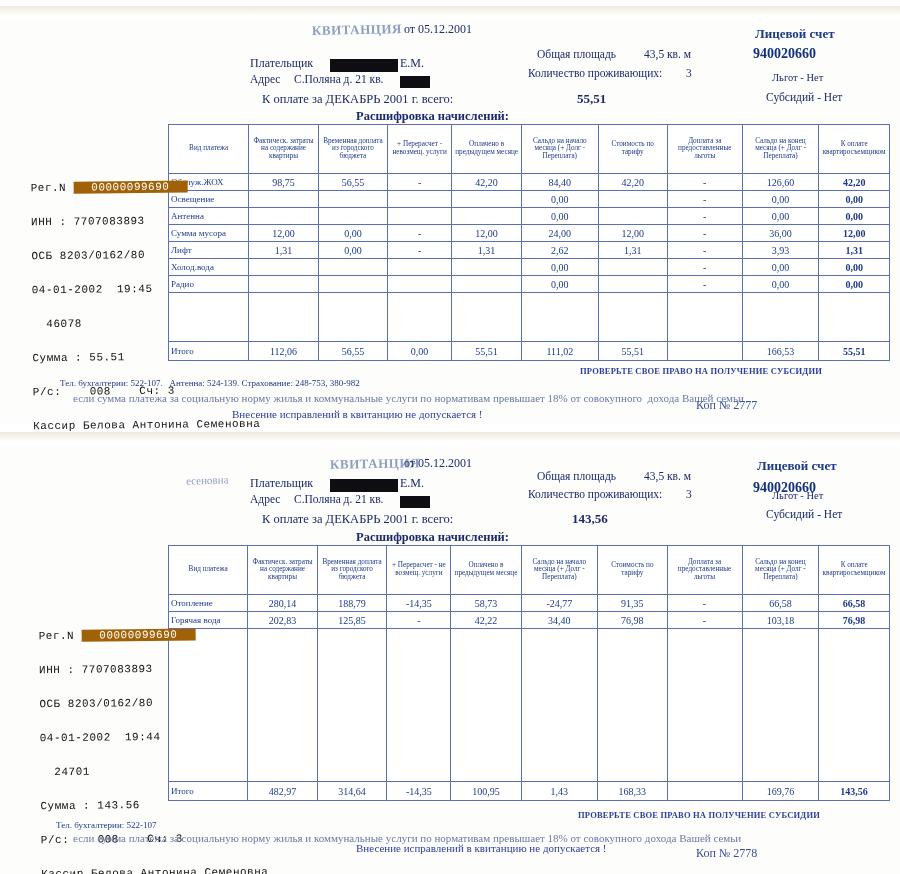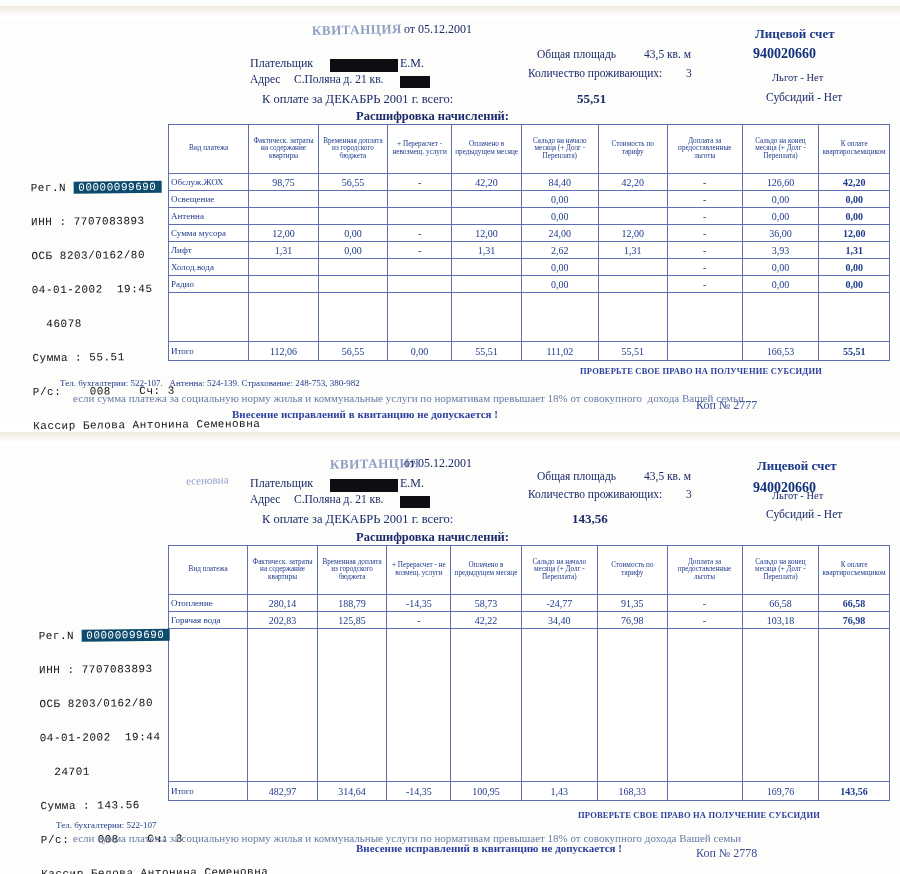--- a/index.html
+++ b/index.html
@@ -74,26 +74,26 @@
   .stamp{
     position:absolute;
     font-family:"Liberation Mono", monospace;
     font-size:11px;
     color:#111;
     line-height:17px;
     letter-spacing:.5px;
     white-space:pre;
     transform:rotate(-0.6deg);
   }
-  .stamp .inv{background:#0c4a6e;color:#fdfdfb;padding:0 5px;}
+  .stamp .inv{background:#a16207;color:#fdfdfb;padding:0 18px;}
 
   
   .footline{font-size:9px;color:#1d3a8a;}
   .footnote{font-size:11px;color:#6b7aa8;margin-left:29px;}
-  .warn{font-size:11px;font-weight:bold;color:#2b3fa0;}
+  .warn{font-size:11px;font-weight:normal;color:#2b3fa0;}
   .checkrt{font-size:8.5px;font-weight:bold;color:#2b3fa0;letter-spacing:.2px;}
 
   .faded{color:#8f9ec4;}
 </style>
 </head>
 <body>
 
 <div class="page">
 
   <div class="receipt" id="receipt-top">

